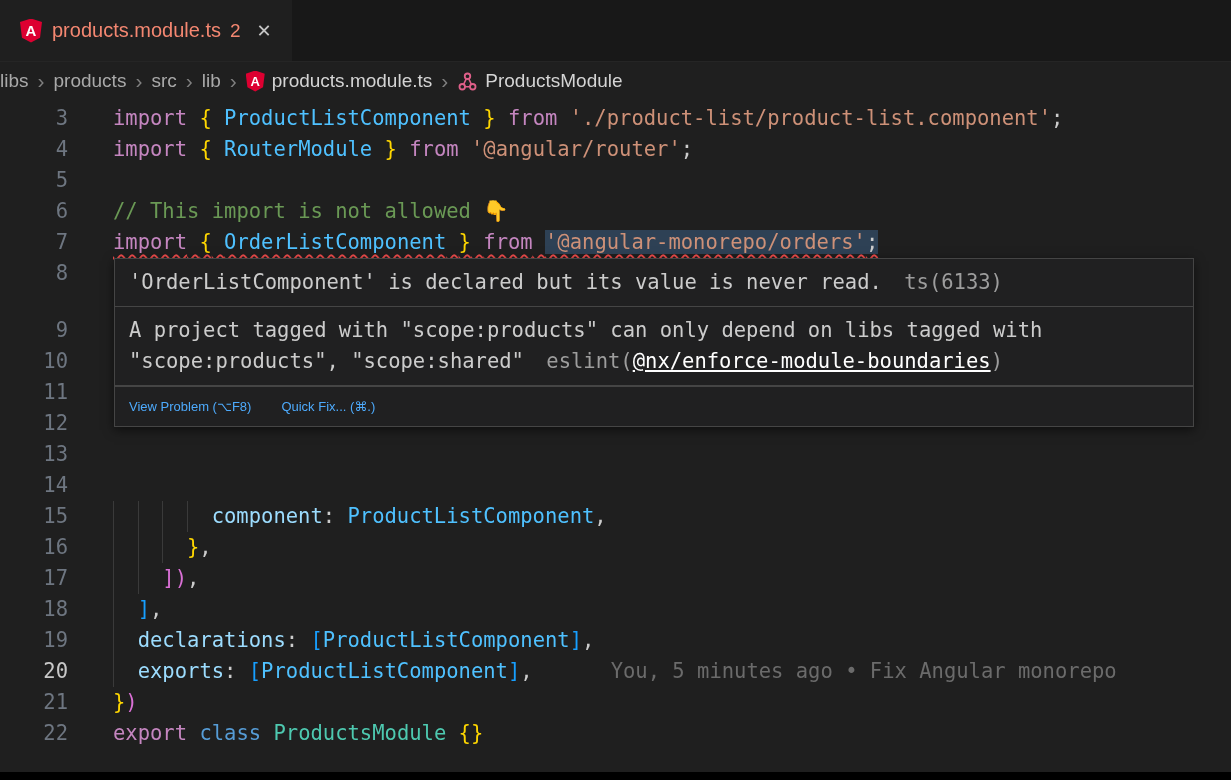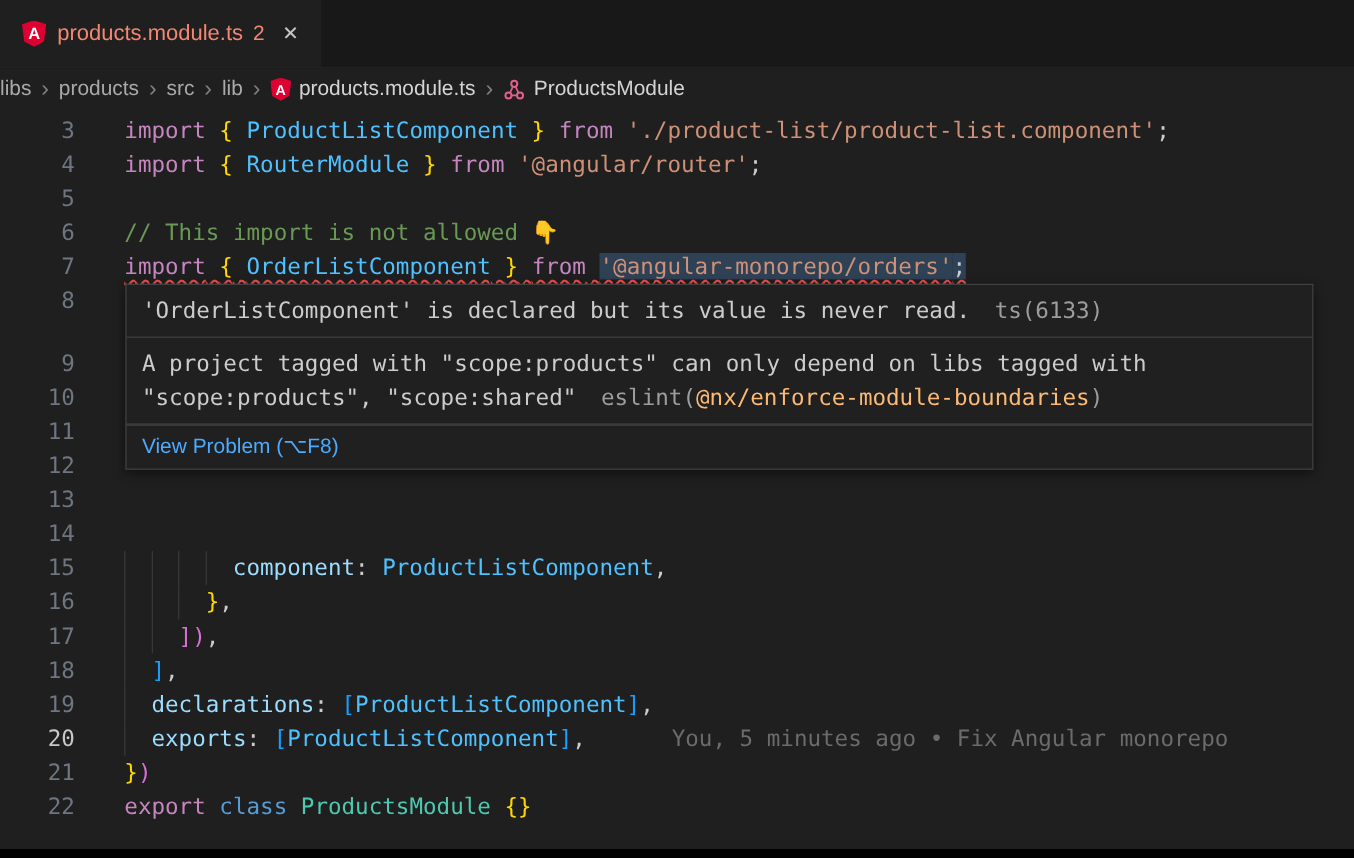--- a/index.html
+++ b/index.html
@@ -59,22 +59,22 @@
   
   .hover {
     position:absolute; left:114px; top:158px; width:1080px; z-index:10;
     background:#202021; border:1px solid #454545; box-shadow:0 3px 10px rgba(0,0,0,.55);
     color:#cccccc; font-size:20.5px; line-height:31px;
   }
   .hv-sec { padding:8px 14px; }
   .hv-div { height:1px; background:#454545; }
   .hv-src { color:#9d9d9d; }
   .hv-esl { margin-left:10px; }
-  .hv-link { color:#fdba74; cursor:pointer; }
-  .hv-actions { padding:4px 14px; display:flex; gap:30px; font-family:"Liberation Sans","DejaVu Sans",sans-serif; font-size:19px; }
+  .hv-link { color:#ffffff; text-decoration:underline; cursor:pointer; }
+  .hv-actions { padding:4px 14px; display:flex; gap:30px; font-family:"Liberation Sans","DejaVu Sans",sans-serif; font-size:13px; }
   .hv-action { color:#4daafc; cursor:pointer; text-decoration:none; }
 </style>
 </head>
 <body>
 
 <div class="window">
 
   <div class="tabbar">
     <div class="tab">
       <span class="ng-icon"></span>
@@ -150,17 +150,18 @@
       </div>
       <div class="hv-div"></div>
       <div class="hv-sec">
         <span>A project tagged with "scope:products" can only depend on libs tagged with "scope:products", "scope:shared"</span>
         <span class="hv-src hv-esl">eslint(</span><a class="hv-link">@nx/enforce-module-boundaries</a><span class="hv-src">)</span>
       </div>
       <div class="hv-div"></div>
       <div class="hv-div"></div>
       <div class="hv-actions">
         <a class="hv-action">View Problem (⌥F8)</a>
+        <a class="hv-action">Quick Fix... (⌘.)</a>
       </div>
     </div>
   </div>
 
 </div>
 
 </body></html>

